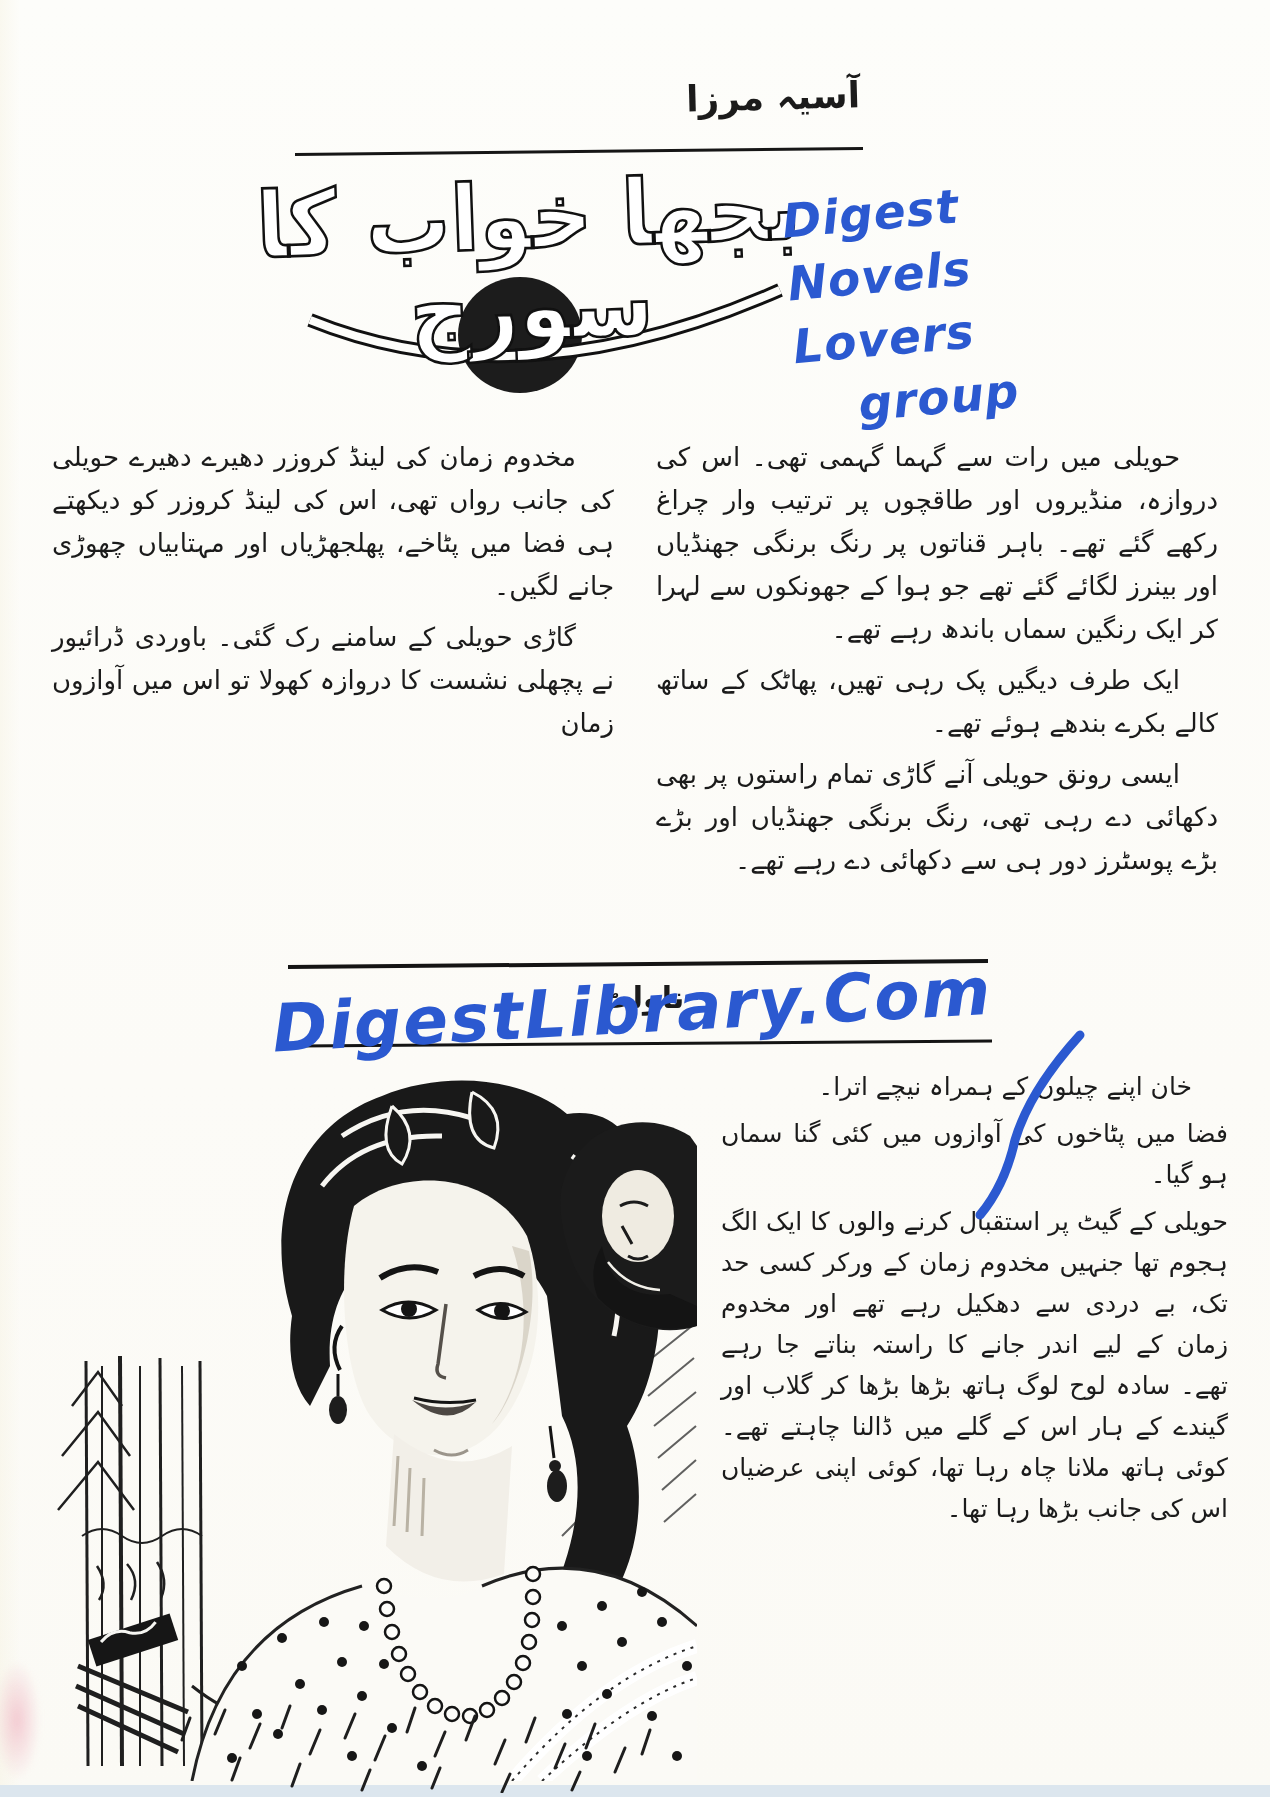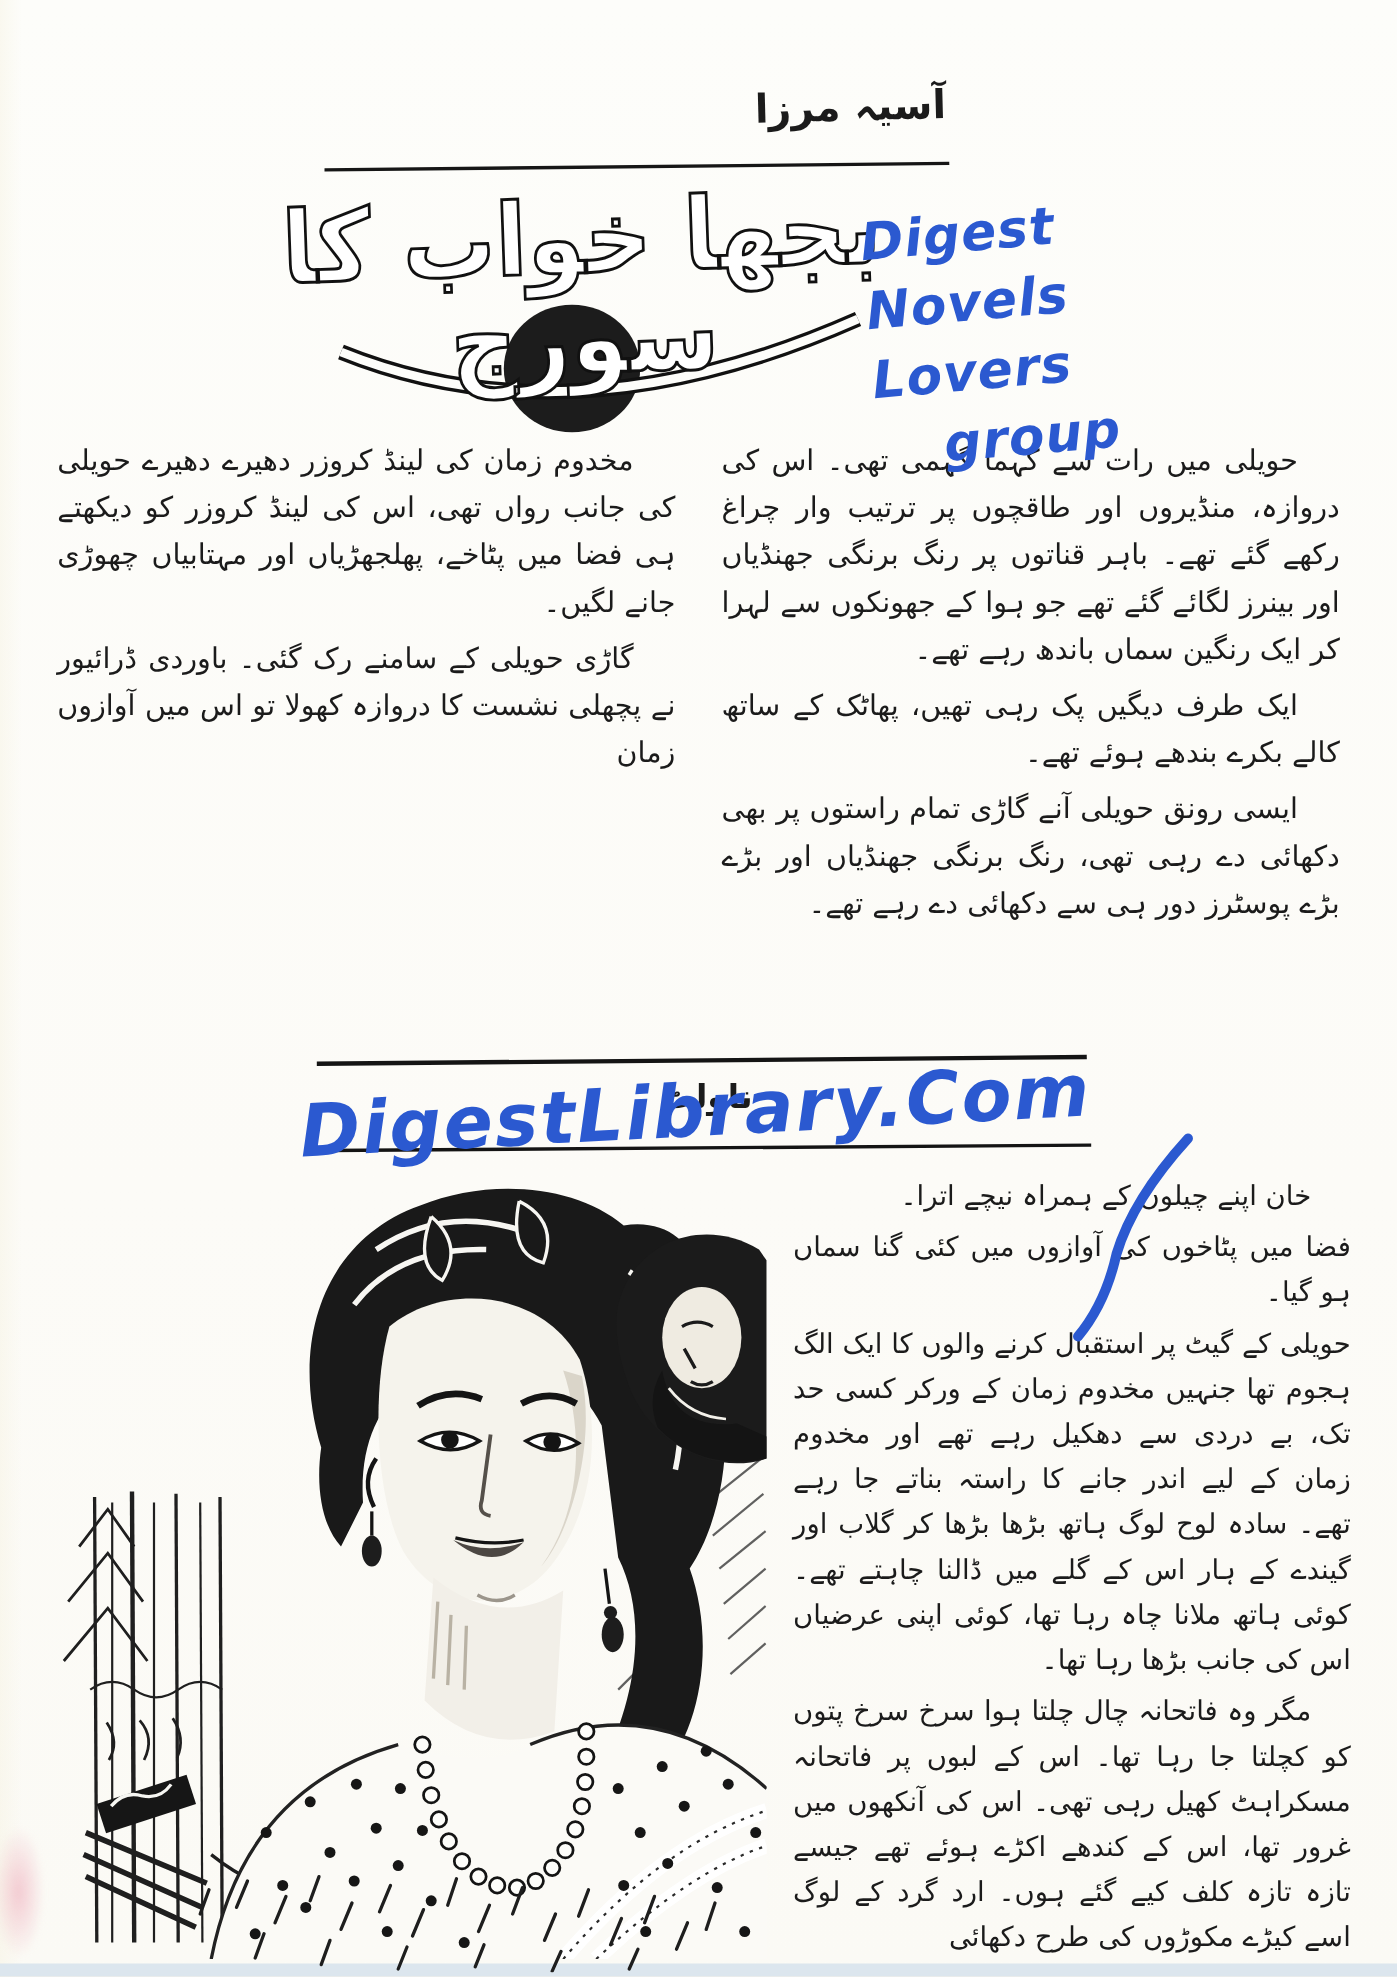--- a/index.html
+++ b/index.html
@@ -33,21 +33,21 @@
   .hand-top{position:absolute;left:790px;top:178px;width:260px;line-height:63px;font-size:47px;
     transform:rotate(-5deg);letter-spacing:1px;z-index:5;}
   .hand-top .ln{display:block;}
   .hand-top .ln:last-child{padding-left:60px;}
   .hand-mid{position:absolute;left:272px;top:968px;width:860px;font-size:66px;
     transform:rotate(-3deg);letter-spacing:2px;z-index:6;white-space:nowrap;}
   .hand-tail{position:absolute;left:960px;top:1030px;z-index:6;}
   
   .urdu{direction:rtl;text-align:justify;font-family:"DejaVu Sans",sans-serif;}
   .columns{position:absolute;left:52px;top:398px;width:1166px;display:flex;direction:rtl;gap:42px;}
-  .col{width:50%;}
+  .col{width:50%;margin-top:38px;}
   .col p{margin:0 0 8px 0;font-size:26px;line-height:43px;text-indent:38px;font-weight:500;}
   
   .rule1{position:absolute;left:288px;top:962px;width:700px;height:4px;background:#141414;
     transform:rotate(-0.5deg);}
   .rule2{position:absolute;left:298px;top:1042px;width:694px;height:3px;background:#141414;
     transform:rotate(-0.4deg);}
   .section-label{position:absolute;left:600px;top:980px;width:130px;text-align:left;
     font-size:30px;font-weight:bold;direction:rtl;z-index:4;}
   
   .lower{position:absolute;left:42px;top:1066px;width:1186px;height:725px;direction:rtl;}
@@ -234,21 +234,20 @@
           <circle cx="487" cy="576" r="7"></circle>
           <circle cx="490" cy="554" r="7"></circle>
         <circle cx="491" cy="531" r="7"></circle>
           <circle cx="491" cy="508" r="7"></circle>
       </g>
     </svg>
 
     <p class="indent">خان اپنے چیلوں کے ہمراہ نیچے اترا۔</p>
     <p>فضا میں پٹاخوں کی آوازوں میں کئی گنا سماں ہو گیا۔</p>
     <p>حویلی کے گیٹ پر استقبال کرنے والوں کا ایک الگ ہجوم تھا جنہیں مخدوم زمان کے ورکر کسی حد تک، بے دردی سے دھکیل رہے تھے اور مخدوم زمان کے لیے اندر جانے کا راستہ بناتے جا رہے تھے۔ سادہ لوح لوگ ہاتھ بڑھا بڑھا کر گلاب اور گیندے کے ہار اس کے گلے میں ڈالنا چاہتے تھے۔ کوئی ہاتھ ملانا چاہ رہا تھا، کوئی اپنی عرضیاں اس کی جانب بڑھا رہا تھا۔</p>
-    <p class="indent">مگر وہ فاتحانہ چال چلتا ہوا سرخ سرخ پتوں کو کچلتا جا رہا تھا۔ اس کے لبوں پر فاتحانہ مسکراہٹ کھیل رہی تھی۔ اس کی آنکھوں میں غرور تھا، اس کے کندھے اکڑے ہوئے تھے جیسے تازہ تازہ کلف کیے گئے ہوں۔ ارد گرد کے لوگ اسے کیڑے مکوڑوں کی طرح دکھائی</p>
   </div>
 
   <svg class="dashes" width="500" height="105" viewBox="0 0 500 105">
     <g stroke="#1e1e1e" stroke-width="3" stroke-linecap="round">
       <line x1="20" y1="30" x2="12" y2="52"></line>
         <line x1="55" y1="22" x2="45" y2="46"></line>
       <line x1="90" y1="36" x2="80" y2="60"></line>
         <line x1="120" y1="18" x2="112" y2="40"></line>
       <line x1="150" y1="42" x2="140" y2="66"></line>
         <line x1="185" y1="26" x2="175" y2="50"></line>

